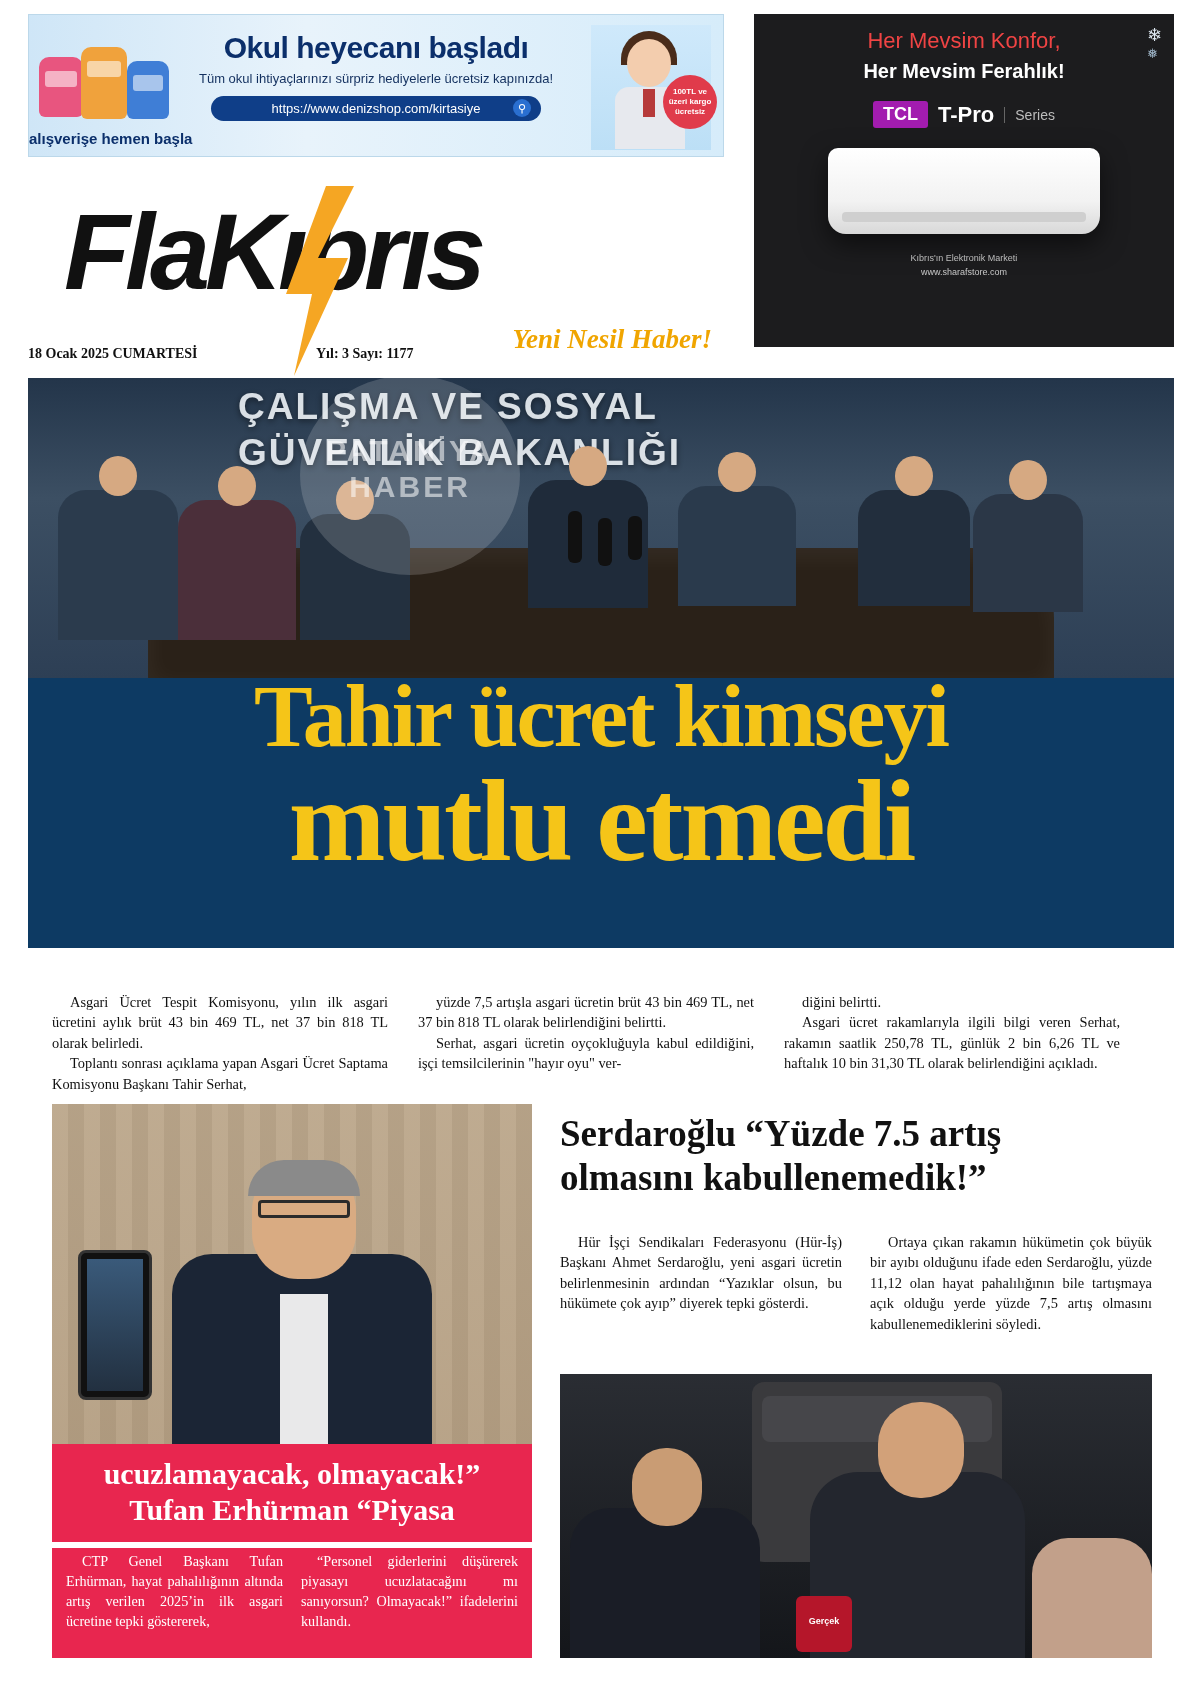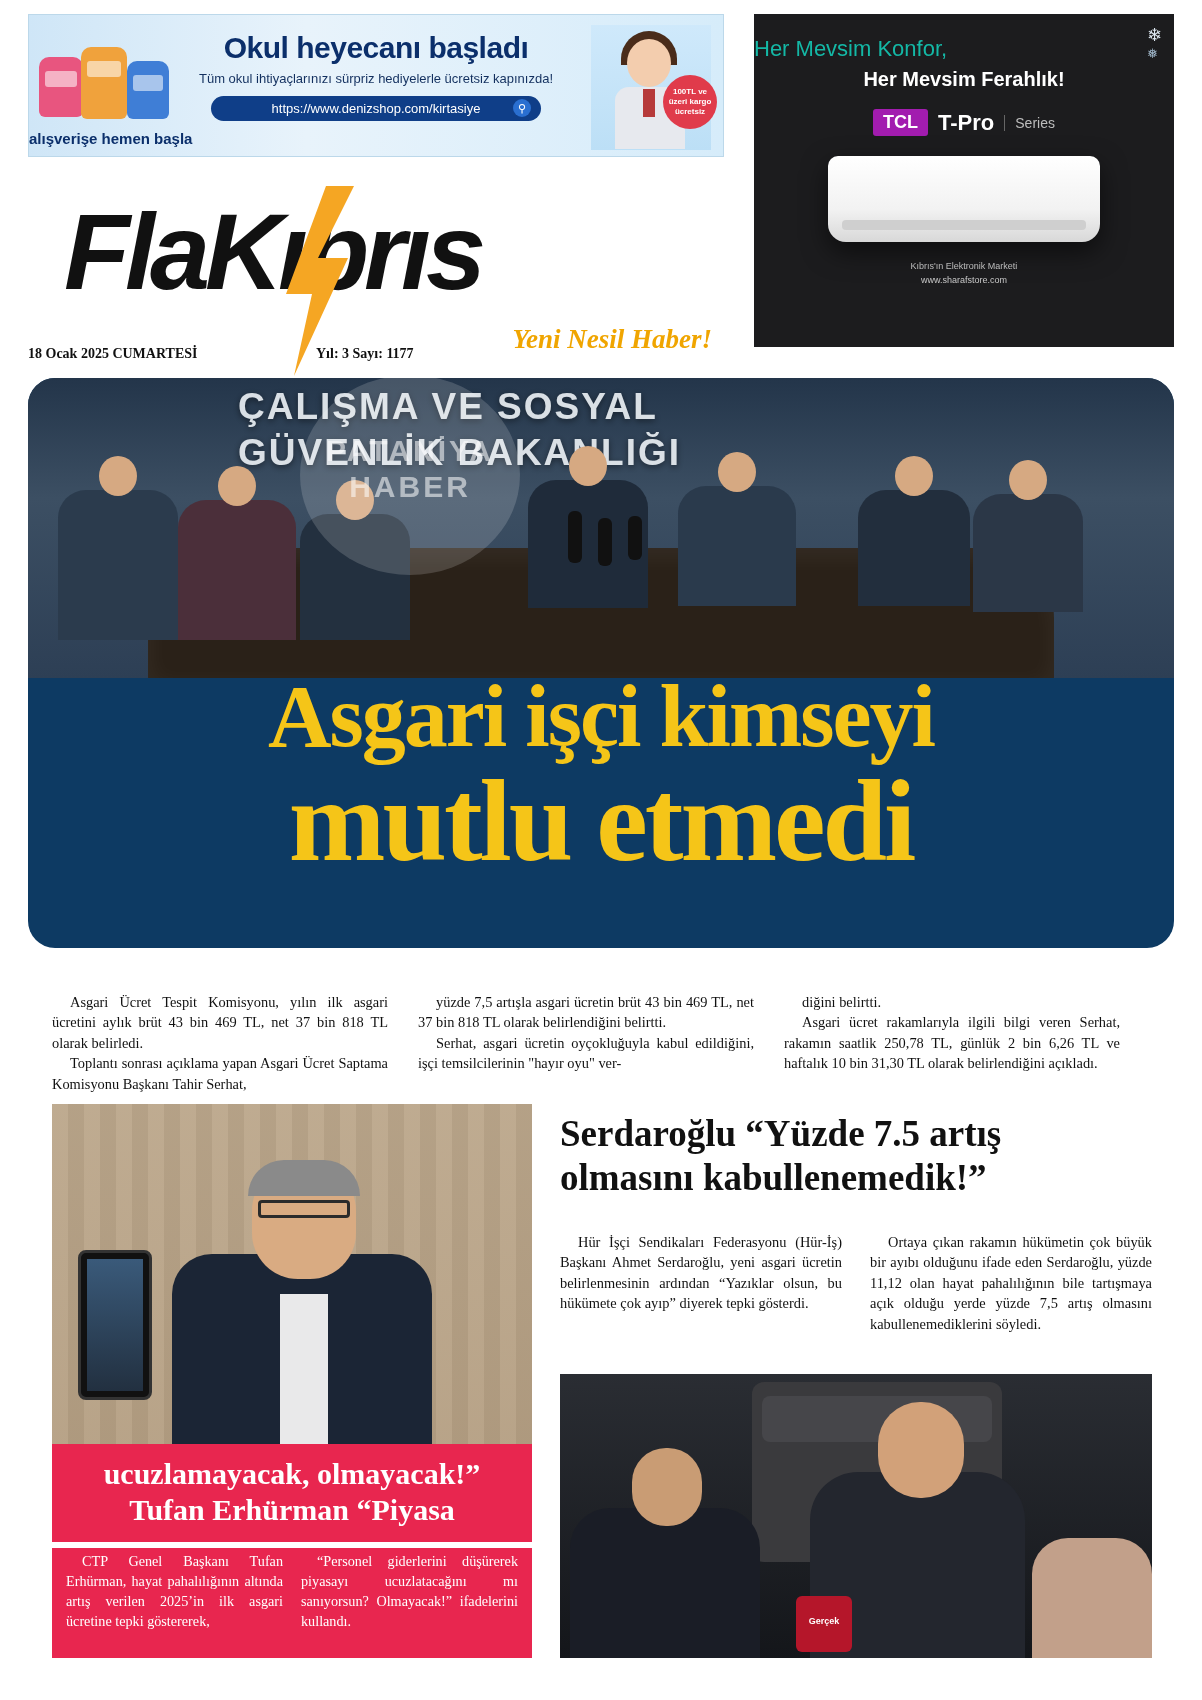--- a/index.html
+++ b/index.html
@@ -89,22 +89,22 @@
 
   
   .tcl-ad {
     position: absolute;
     top: 14px; right: 28px;
     width: 420px; height: 333px;
     background: #1c1c1e;
     overflow: hidden;
   }
   .tcl-ad .l1 {
-    color: #14b8a6; font-family: "Liberation Sans", sans-serif;
-    font-size: 22px; padding-top: 22px;
+    color: #ef4444; font-family: "Liberation Sans", sans-serif;
+    font-size: 22px; text-align: center; padding-top: 14px;
   }
   .tcl-ad .l2 {
     color: #ffffff; font-family: "Liberation Sans", sans-serif;
     font-weight: bold; font-size: 20px; text-align: center; padding-top: 6px;
   }
   .tcl-row { display: flex; align-items: center; justify-content: center; gap: 10px; margin-top: 18px; }
   .tcl-logo {
     background: #a21caf; color: #fff; font-family: "Liberation Sans", sans-serif;
     font-weight: bold; font-size: 18px; padding: 3px 10px; border-radius: 3px;
   }
@@ -161,21 +161,20 @@
     font-family: "Liberation Serif", serif;
     font-size: 14px; color: #111; font-weight: bold;
   }
 
   
   .hero {
     position: absolute; top: 378px; left: 28px;
     width: 1146px; height: 570px;
     background: #0d3a63;
     overflow: hidden;
-    border-radius: 27px;
   }
   .hero-photo {
     position: absolute; inset: 0 0 270px 0;
     background: linear-gradient(180deg,#23354a 0%,#3c4f63 40%,#2d3f55 100%);
     overflow: hidden;
   }
   .banner-txt {
     position: absolute; left: 210px; top: 6px;
     font-family: "Liberation Sans", sans-serif;
     font-weight: bold; font-size: 37px; letter-spacing: 2px;
@@ -368,21 +367,21 @@
         <span class="h"></span>
       </div>
     <div class="person p7">
         <span class="h"></span>
       </div>
     <div class="mic" style="left:540px;bottom:115px;height:52px;"></div>
     <div class="mic" style="left:570px;bottom:112px;height:48px;"></div>
     <div class="mic" style="left:600px;bottom:118px;height:44px;"></div>
   </div>
   <div class="hero-title">
-    <div class="l1">Asgari işçi kimseyi</div>
+    <div class="l1">Tahir ücret kimseyi</div>
     <div class="l2">mutlu etmedi</div>
   </div>
 </div>
 <div class="watermark">
   <div>PATANİYA</div>
   <div>HABER</div>
 </div>
 
 <div class="lead">
   <div class="col">

